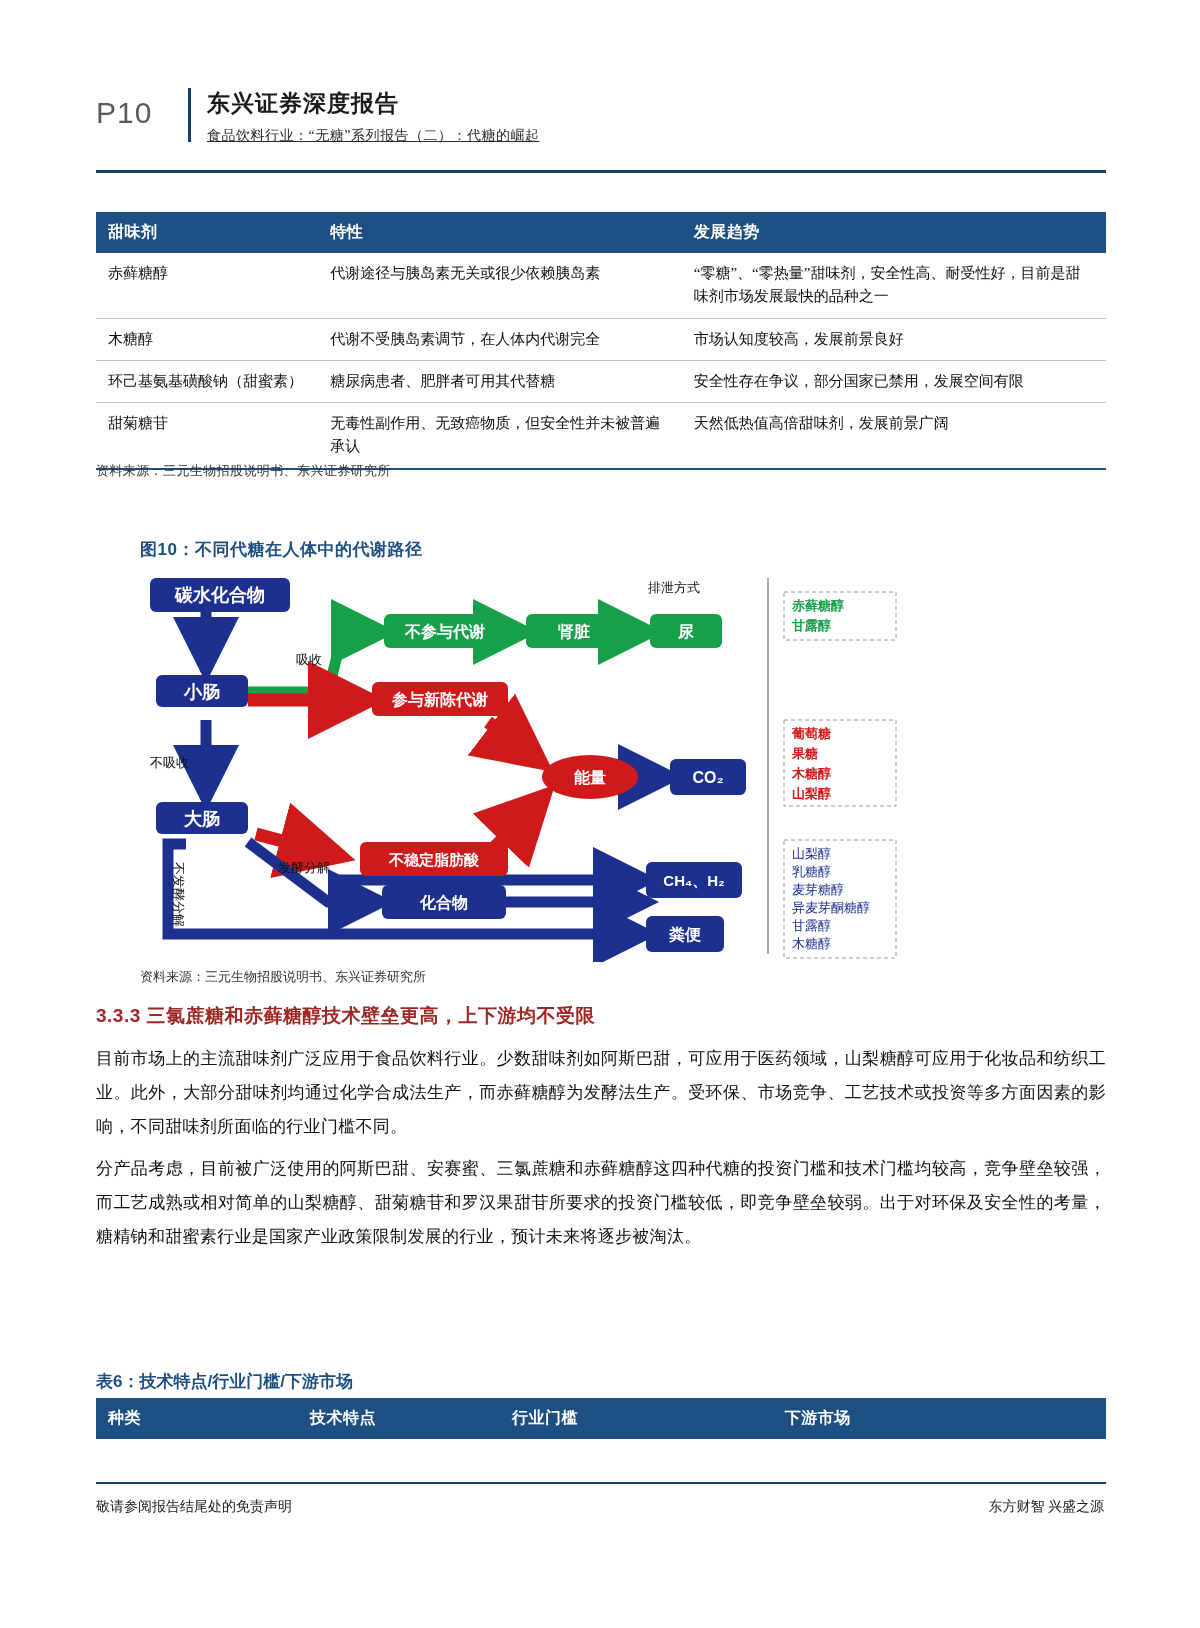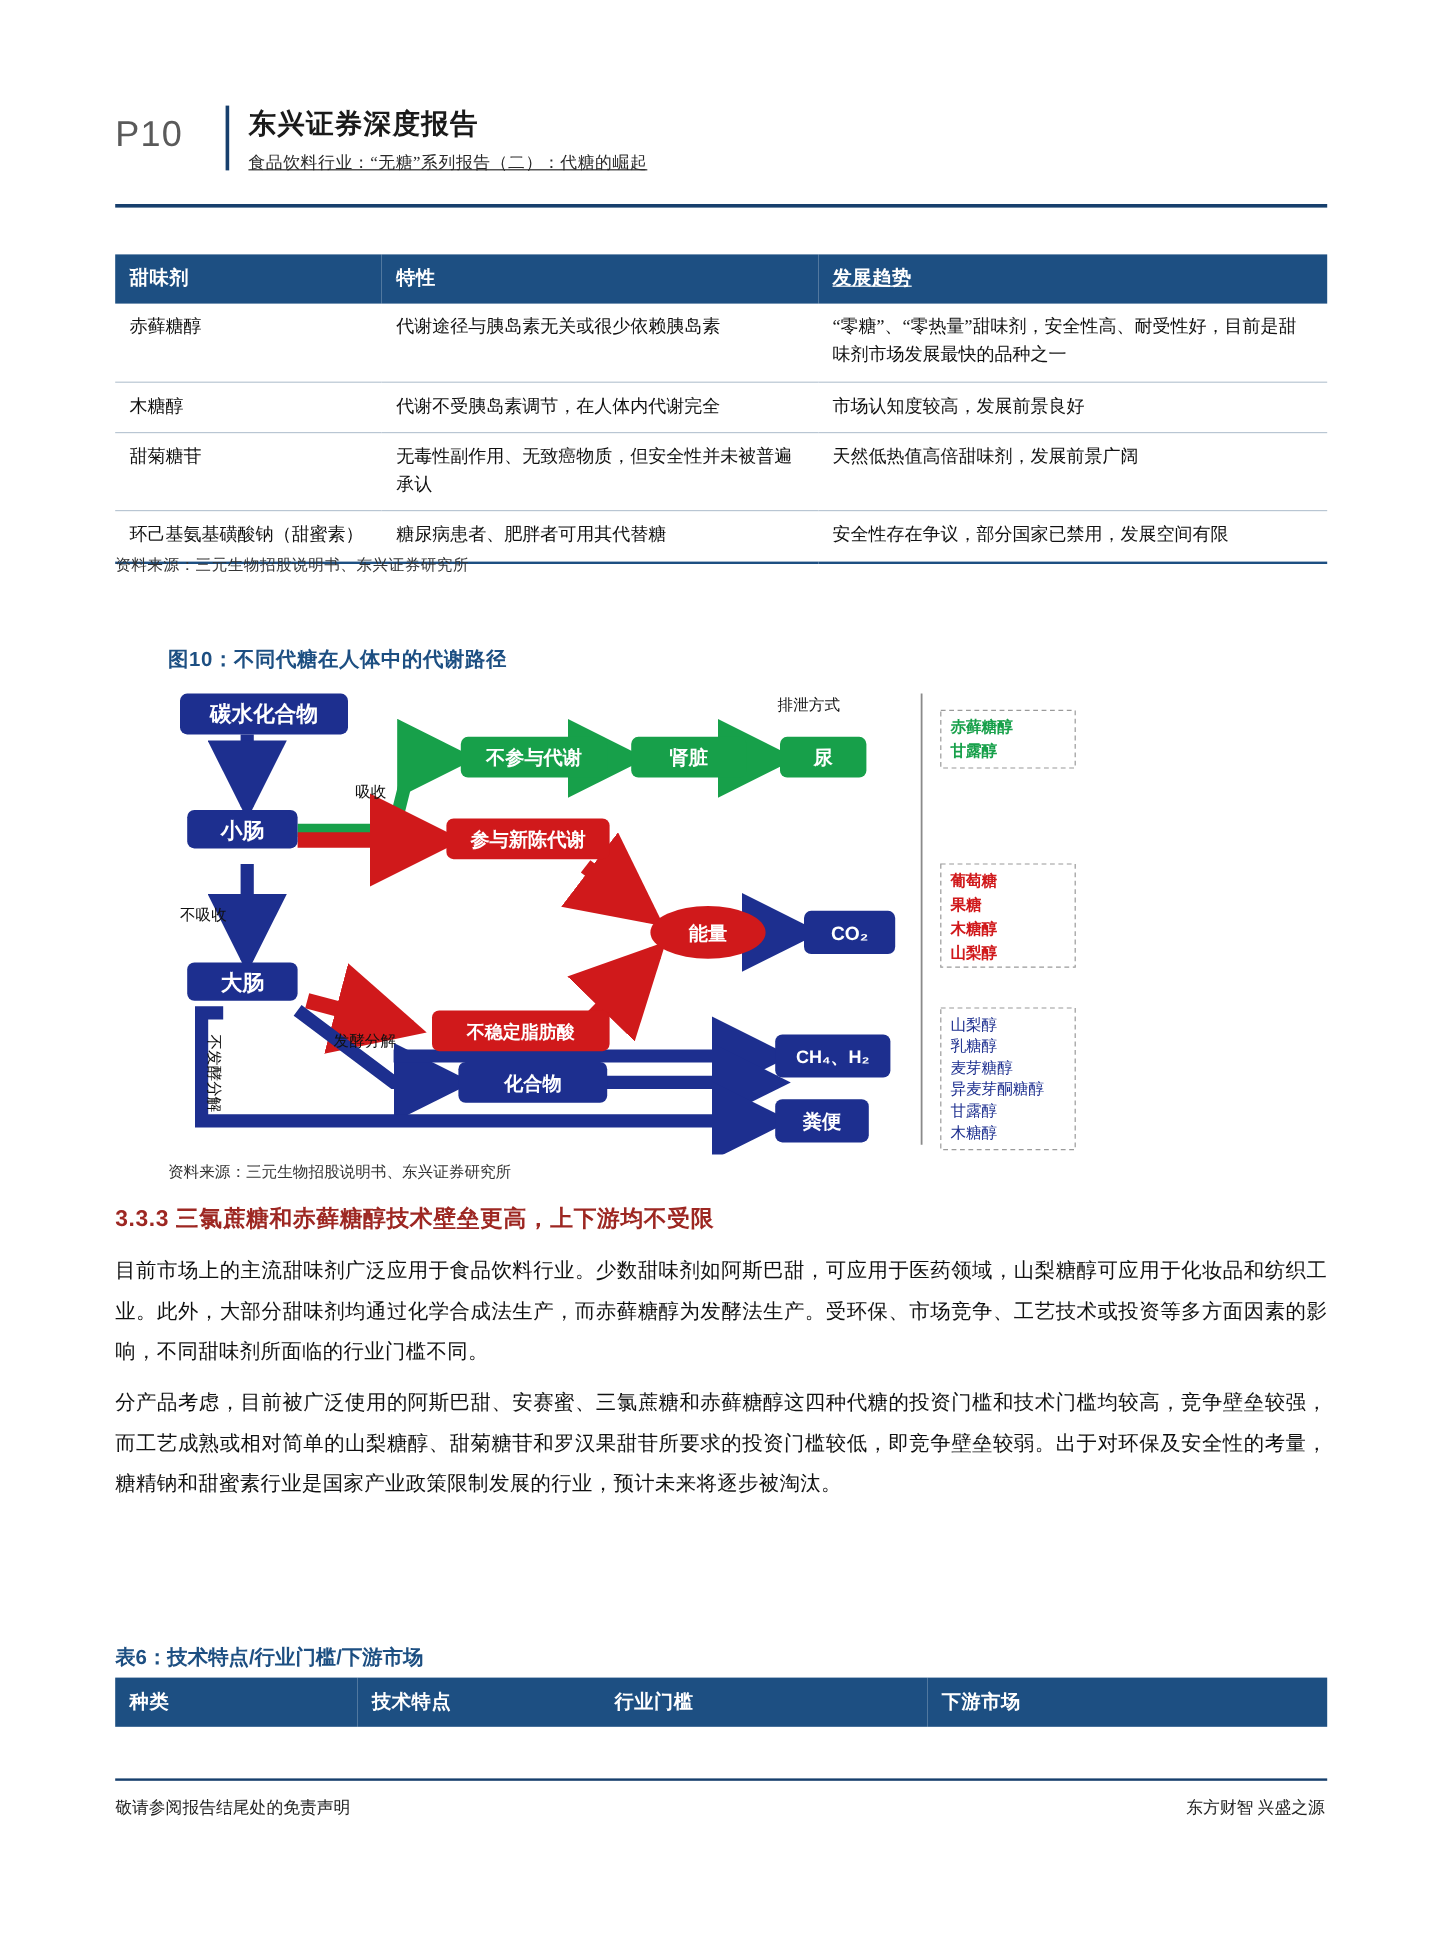--- a/index.html
+++ b/index.html
@@ -96,21 +96,21 @@
     vertical-align: top;
     border-bottom: 1px solid #b9c6d3;
     line-height: 1.55;
     color: #111;
   }
   table.doc-table tbody tr:last-child td {
     border-bottom: 2px solid #1d4f82;
   }
   .col-a { width: 22%; }
   .col-b { width: 36%; }
-  .col-c { width: 42%; text-decoration: underline; }
+  .col-c { width: 42%; }
 
   .source-note {
     position: absolute;
     font-size: 13px;
     color: #333;
     letter-spacing: 0.4px;
   }
 
   
   .fig-title {
@@ -236,28 +236,28 @@
           <td>赤藓糖醇</td>
           <td>代谢途径与胰岛素无关或很少依赖胰岛素</td>
           <td>“零糖”、“零热量”甜味剂，安全性高、耐受性好，目前是甜味剂市场发展最快的品种之一</td>
         </tr>
         <tr>
           <td>木糖醇</td>
           <td>代谢不受胰岛素调节，在人体内代谢完全</td>
           <td>市场认知度较高，发展前景良好</td>
         </tr>
         <tr>
+          <td>环己基氨基磺酸钠（甜蜜素）</td>
+          <td>糖尿病患者、肥胖者可用其代替糖</td>
+          <td>安全性存在争议，部分国家已禁用，发展空间有限</td>
+        </tr>
+        <tr>
           <td>甜菊糖苷</td>
           <td>无毒性副作用、无致癌物质，但安全性并未被普遍承认</td>
           <td>天然低热值高倍甜味剂，发展前景广阔</td>
-        </tr>
-        <tr>
-          <td>环己基氨基磺酸钠（甜蜜素）</td>
-          <td>糖尿病患者、肥胖者可用其代替糖</td>
-          <td>安全性存在争议，部分国家已禁用，发展空间有限</td>
         </tr>
       </tbody>
     </table>
   </div>
   <div class="source-note" style="left:96px; top:462px;">资料来源：三元生物招股说明书、东兴证券研究所</div>
 
   <div class="fig-title">图10：不同代糖在人体中的代谢路径</div>
 
   <div class="figure">
     <svg width="820" height="390" viewBox="0 0 820 390" xmlns="http://www.w3.org/2000/svg">

